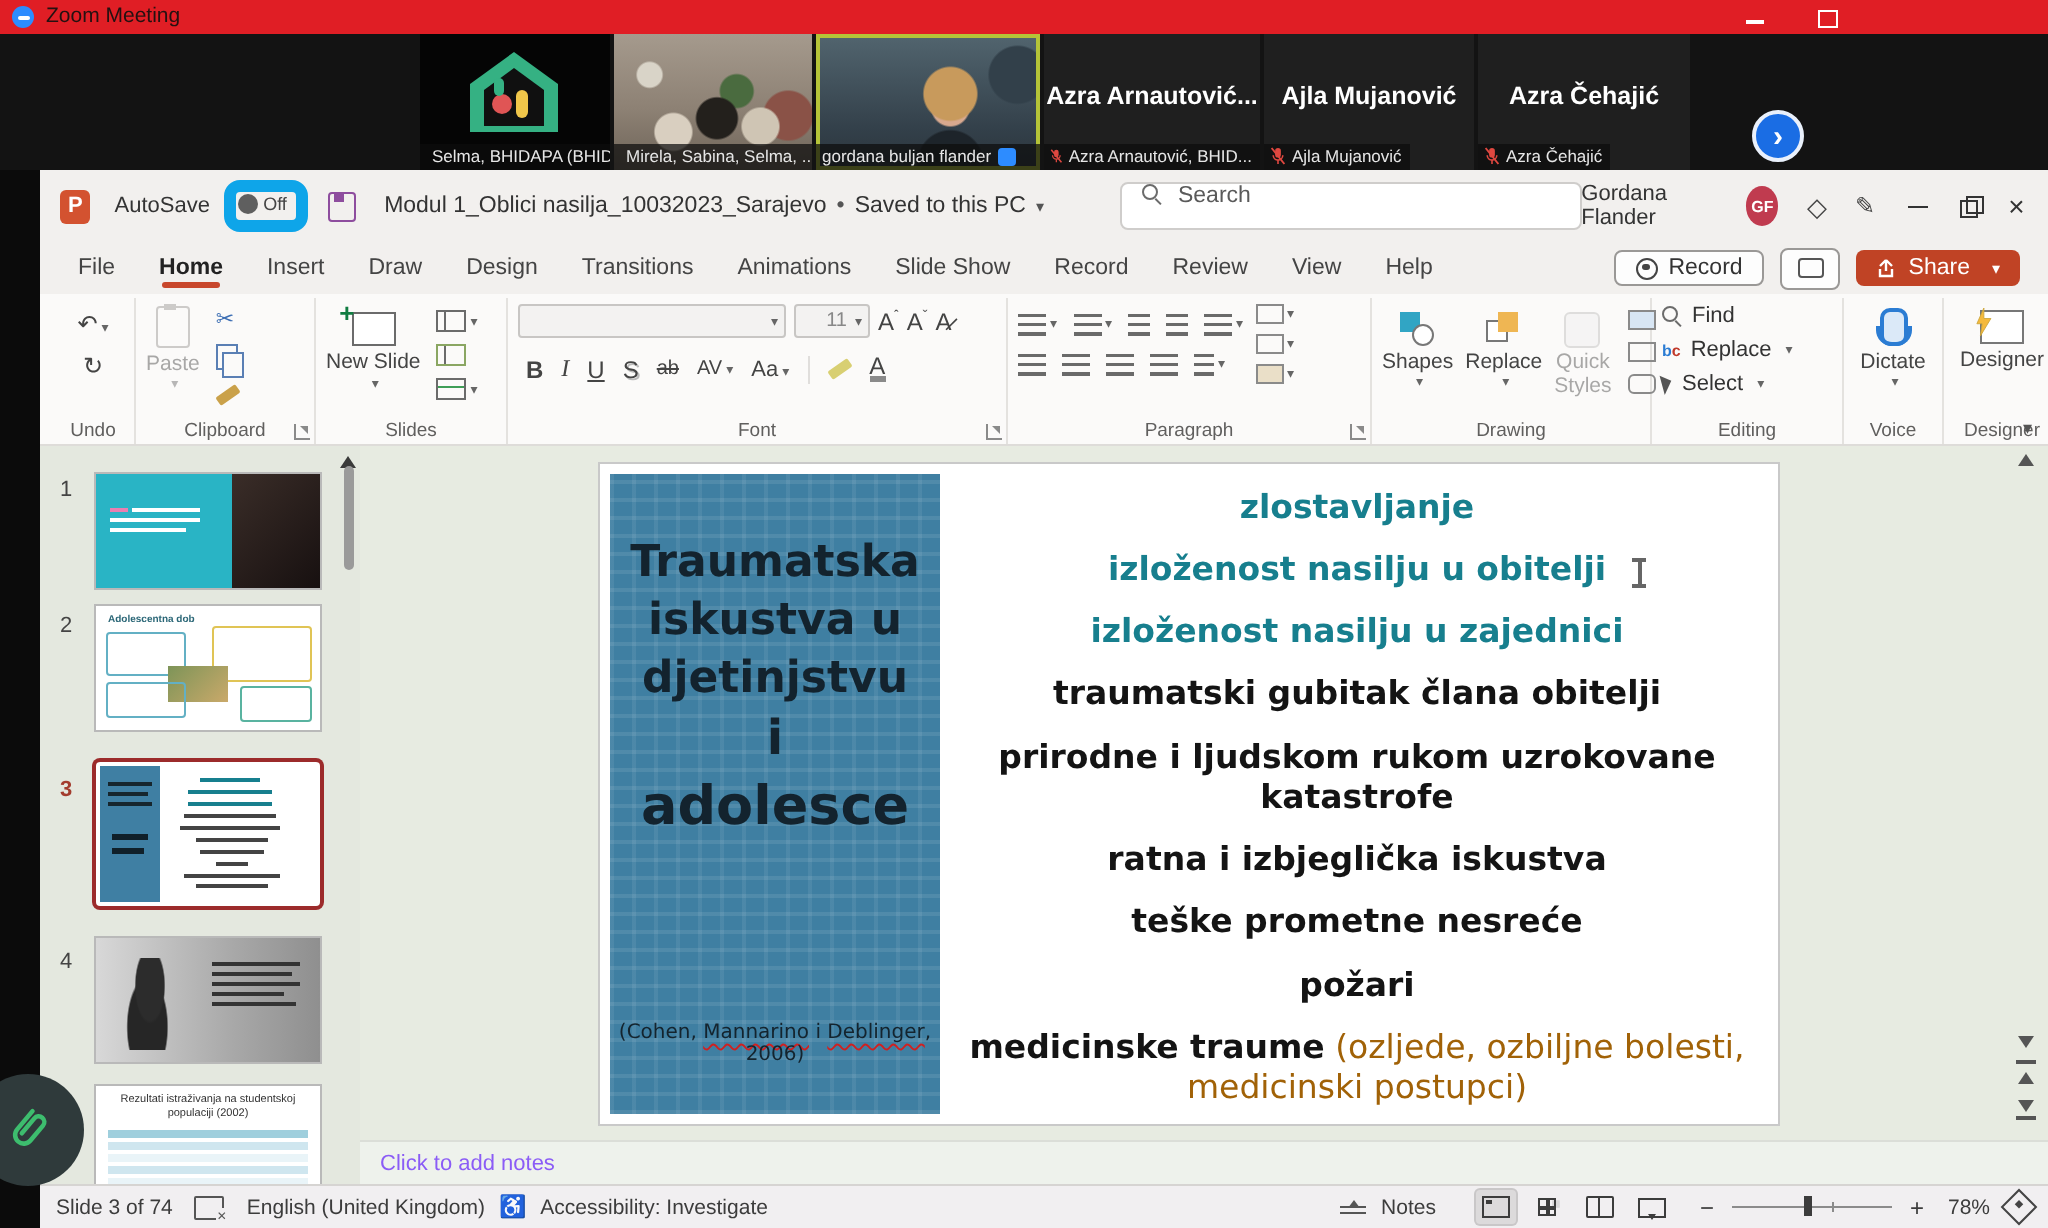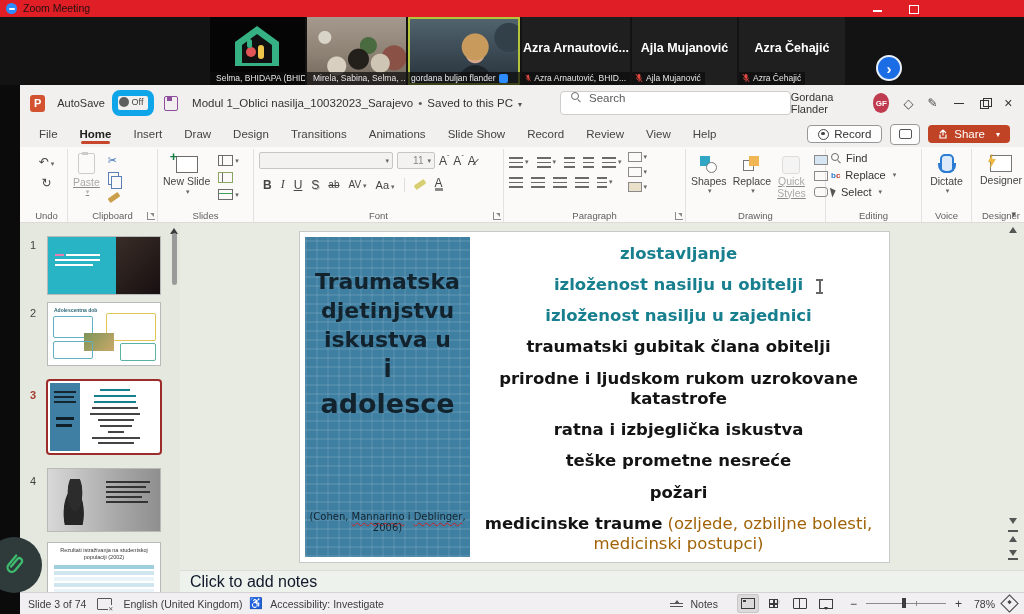--- a/index.html
+++ b/index.html
@@ -84,21 +84,21 @@
   .sharebtn .chev{color:#fff;}
 
   
   .ribbon{position:absolute;left:0;top:62px;right:0;height:76px;background:#fbfaf9;border-bottom:1px solid #dedcd9;display:flex;padding:2px 2px 0 6px;box-sizing:border-box;}
   .rg{position:relative;border-right:1px solid #e4e2df;padding:3px 5px 14px 5px;box-sizing:border-box;flex:0 0 auto;}
   .rglabel{position:absolute;bottom:1px;left:0;right:0;text-align:center;font-size:9.5px;color:#605f5e;}
   .launcher{position:absolute;right:2px;bottom:2px;width:7px;height:7px;border-left:1px solid #8a8a8a;border-bottom:1px solid #8a8a8a;}
   .launcher::after{content:"";position:absolute;right:1px;top:1px;border:2.5px solid transparent;border-right-color:#8a8a8a;border-top-color:#8a8a8a;}
   .rbtn{color:#444;font-size:12px;line-height:1;cursor:pointer;}
   .dd{font-size:7px;color:#666;margin-left:2px;}
-  .muted{opacity:.45;text-decoration:underline;}
+  .muted{opacity:.45;}
   .col{display:flex;flex-direction:column;align-items:center;}
   .row{display:flex;align-items:center;}
 
   .g-undo{width:42px;}
   .g-undo .col{gap:9px;padding-top:4px;}
   .g-clip{width:90px;}
   .clipic{width:15px;height:19px;border:1.5px solid #969491;border-radius:2px;position:relative;}
   .clipic::before{content:"";position:absolute;left:3px;top:-2px;width:6px;height:3px;background:#969491;}
   .btxt{font-size:10.5px;color:#444;margin-top:2px;}
   .minis{display:flex;flex-direction:column;gap:6px;margin-left:8px;padding-top:3px;}
@@ -178,21 +178,21 @@
   .ibeam{position:absolute;left:519px;top:48px;width:1.6px;height:13px;background:#666;}
   .ibeam::before,.ibeam::after{content:"";position:absolute;left:-2.6px;width:7px;height:1.6px;background:#666;}
   .ibeam::before{top:-1px;} .ibeam::after{bottom:-1px;}
   .rail{position:absolute;right:4px;top:2px;bottom:2px;width:12px;}
   .tri{width:0;height:0;border:4.5px solid transparent;position:absolute;left:1px;}
   .tri.up{border-bottom:6px solid #555;border-top:none;}
   .tri.down{border-top:6px solid #555;border-bottom:none;}
   .tribar{position:absolute;left:0px;width:10px;height:1.8px;background:#555;}
 
   
-  .notes{position:absolute;left:160px;right:0;bottom:0;height:22px;background:#eef2ec;border-top:1px solid #dbded8;font-size:16px;color:#0f172a;display:flex;align-items:center;padding-left:10px;box-sizing:border-box;}
+  .notes{position:absolute;left:160px;right:0;bottom:0;height:22px;background:#eef2ec;border-top:1px solid #dbded8;font-size:11px;color:#8b5cf6;display:flex;align-items:center;padding-left:10px;box-sizing:border-box;}
   .status{position:absolute;left:0;bottom:0;right:0;height:22px;background:#f1eff1;border-top:1px solid #d6d4d2;display:flex;align-items:center;padding:0 8px;box-sizing:border-box;font-size:10.5px;color:#3c3c3c;gap:7px;}
   .monic{width:13px;height:10px;border:1.2px solid #555;border-radius:1px;position:relative;margin:0 4px;}
   .monic::after{content:"✕";position:absolute;right:-2px;bottom:-3px;font-size:6px;color:#555;background:#f1eff1;}
   .accic{font-size:11px;}
   .sright{margin-left:auto;display:flex;align-items:center;gap:6px;}
   .notesic{width:13px;height:10px;position:relative;margin-right:2px;}
   .notesic::before{content:"";position:absolute;left:0;right:0;top:4px;height:1.3px;background:#555;box-shadow:0 3px 0 #555;}
   .notesic::after{content:"";position:absolute;left:4px;top:-2px;border:3px solid transparent;border-bottom:4px solid #555;}
   .vbtn{width:20px;height:17px;display:flex;align-items:center;justify-content:center;border-radius:2px;cursor:pointer;}
   .vbtn.sel{background:#dcdadb;box-shadow:0 0 0 1px #c9c7c8;}
@@ -629,22 +629,22 @@
       <span class="panelup"></span>
       <span class="panelscroll"></span>
     </div>
 
     <div class="canvas">
       <div class="slide">
 
         <div class="tealbox">
           <div style="padding-top:30px;">
             <div class="ttl s1">Traumatska</div>
+            <div class="ttl s1">iskustva u</div>
             <div class="ttl s1">djetinjstvu</div>
-            <div class="ttl s1">iskustva u</div>
             <div class="ttl s2" style="font-size:24px;">i</div>
             <div class="ttl s2">adolesce</div>
           </div>
           <div class="cite"><span>(Cohen, </span><span class="sqg">Mannarino</span><span> i </span><span class="sqg">Deblinger</span><span>, 2006)</span></div>
         </div>
 
         <div class="slist">
           <div class="li teal">zlostavljanje</div>
           <div class="li teal">izloženost nasilju u obitelji</div>
           <div class="li teal">izloženost nasilju u zajednici</div>

